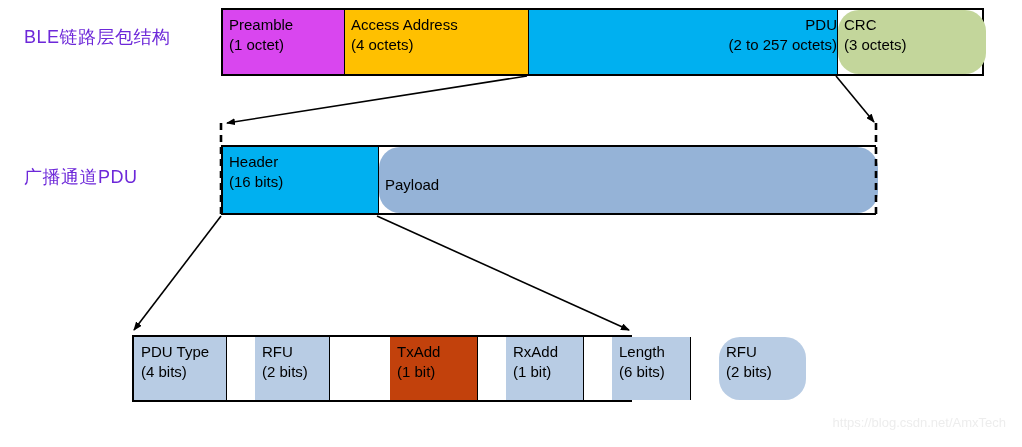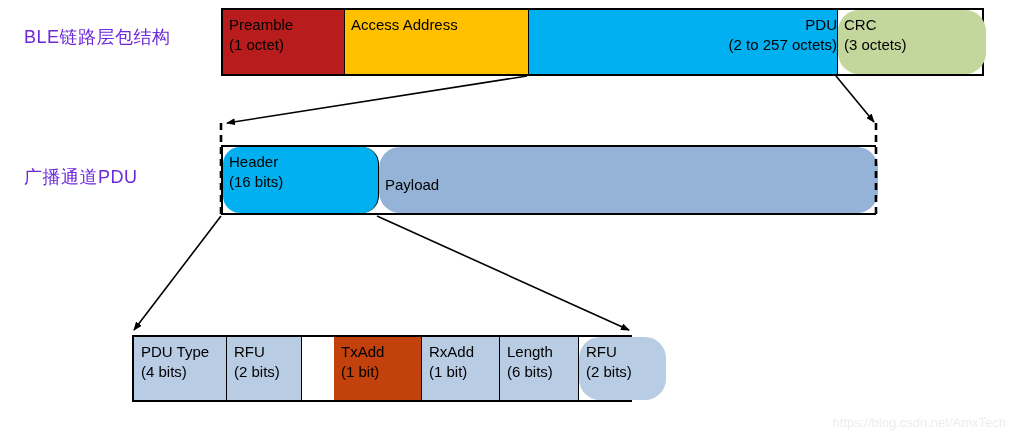--- a/index.html
+++ b/index.html
@@ -95,20 +95,21 @@
   #row-adv-pdu .cell-payload {
     padding-top: 28px;
   }
 
   
   #row-header-fields {
     left: 132px;
     top: 335px;
     width: 500px;
     height: 67px;
+    gap: 28px;
   }
   #row-header-fields .cell {
     padding-left: 7px;
   }
 
   
   #watermark {
     position: absolute;
     right: 16px;
     bottom: 16px;
@@ -123,43 +124,44 @@
 <body>
 
 <div class="canvas">
 
   <div class="row-label" id="label-link-layer">BLE链路层包结构</div>
 
   <div class="row-label" id="label-adv-pdu">广播通道PDU</div>
 
   <div class="packet-row" id="row-link-layer">
 
-    <div class="cell" style="width: 122px; flex: 0 0 122px; background: #b91c1c;">
+    <div class="cell" style="width: 122px; flex: 0 0 122px; background: #d946ef;">
       <span class="cell-name">Preamble</span>
       <span class="cell-size">(1 octet)</span>
     </div>
 
     <div class="cell" style="width: 184px; flex: 0 0 184px; background: rgb(255, 192, 0);">
       <span class="cell-name">Access Address</span>
+      <span class="cell-size">(4 octets)</span>
     </div>
 
     <div class="cell" style="width: 309px; flex: 0 0 309px; background: rgb(0, 176, 240); text-align: right;">
       <span class="cell-name">PDU</span>
       <span class="cell-size">(2 to 257 octets)</span>
     </div>
 
     <div class="cell" style="width: 148px; flex: 0 0 148px; background: rgb(195, 214, 155);">
       <span class="cell-name">CRC</span>
       <span class="cell-size">(3 octets)</span>
     </div>
   </div>
 
   <div class="packet-row" id="row-adv-pdu">
 
-    <div class="cell cell-header" style="width: 156px; flex: 0 0 156px; background: rgb(0, 176, 240); border-radius: 17px;">
+    <div class="cell cell-header" style="width: 156px; flex: 0 0 156px; background: rgb(0, 176, 240);">
       <span class="cell-name">Header</span>
       <span class="cell-size">(16 bits)</span>
     </div>
 
     <div class="cell cell-payload" style="width: 499px; flex: 0 0 499px; background: rgb(149, 179, 215);">
       <span class="cell-name">Payload</span>
     </div>
   </div>
 
   <div class="packet-row" id="row-header-fields">

